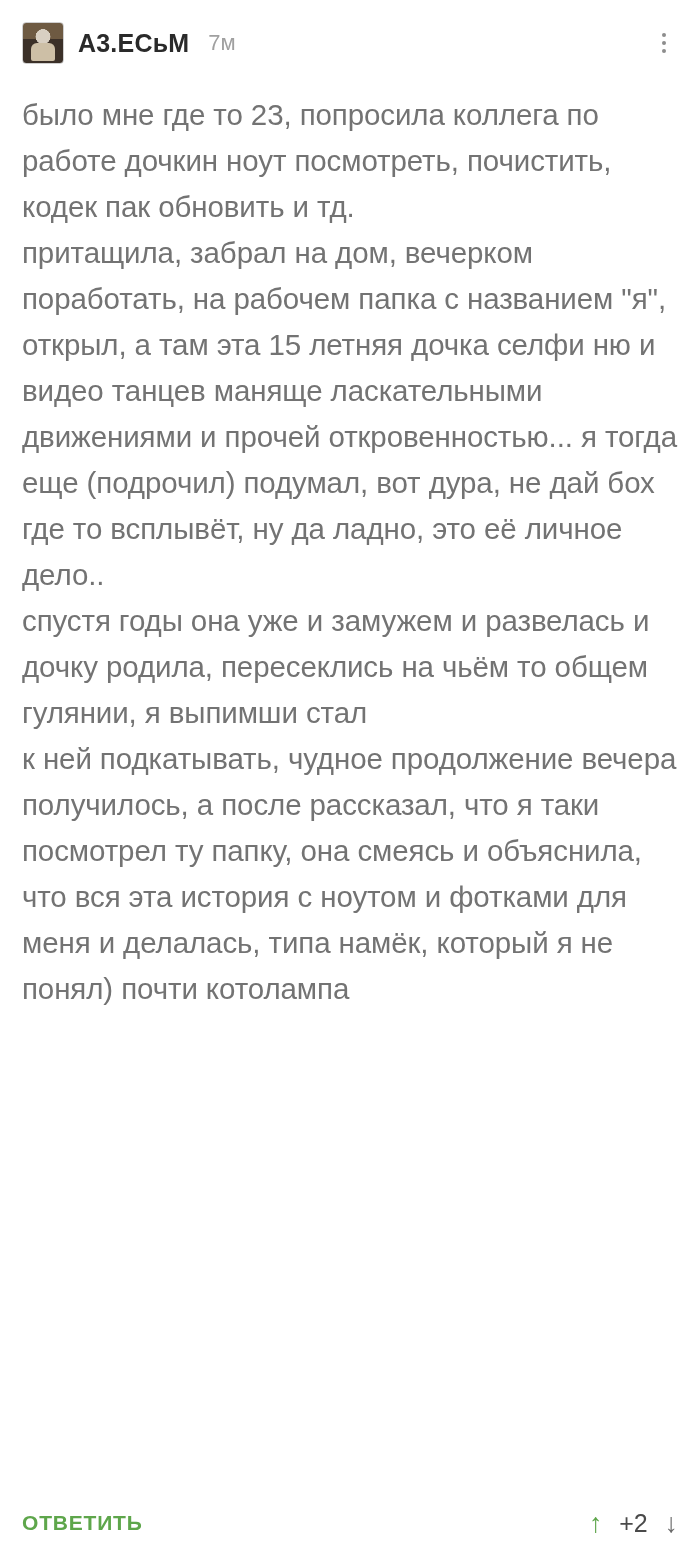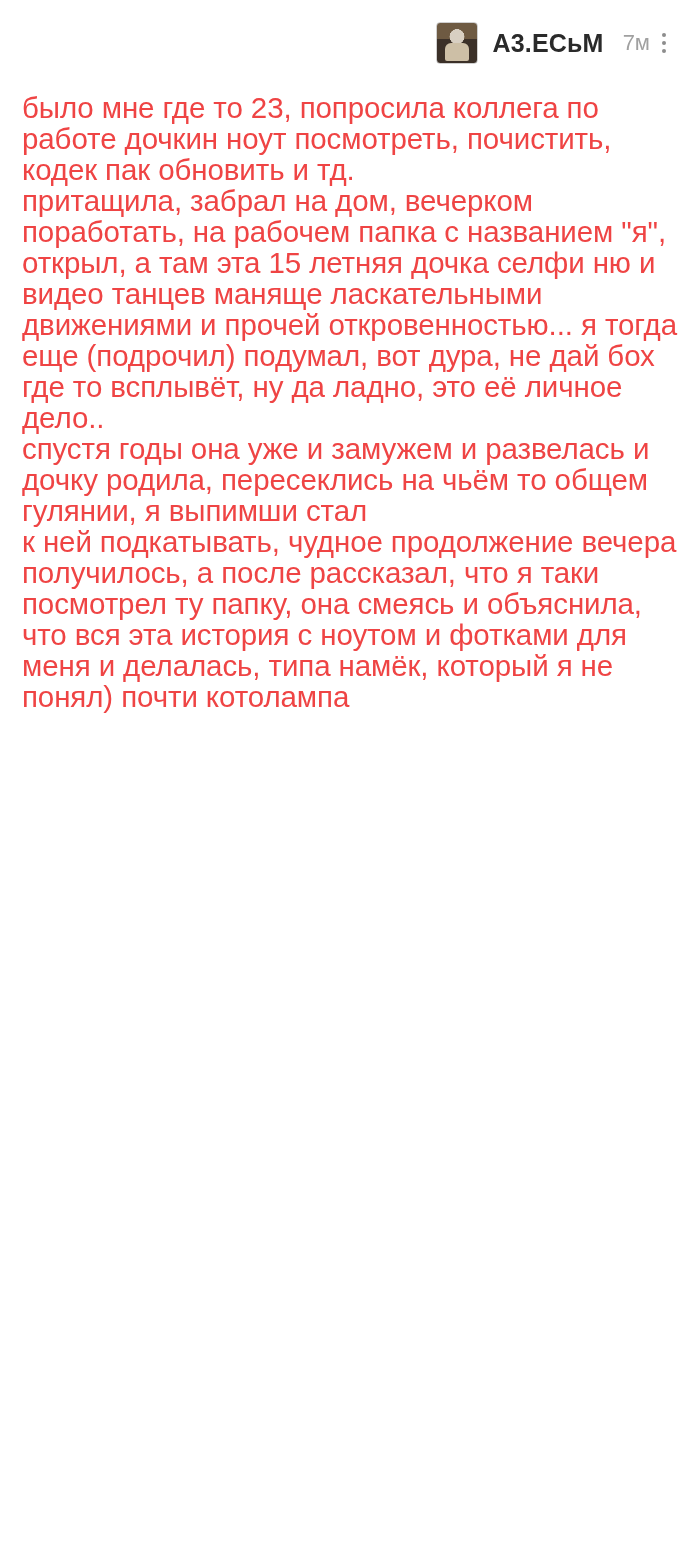--- a/index.html
+++ b/index.html
@@ -15,21 +15,20 @@
     overflow: hidden;
   }
   .comment-card {
     width: 700px;
     height: 1565px;
     box-sizing: border-box;
     display: flex;
     flex-direction: column;
     background: #ffffff;
     padding: 0 22px;
-    align-items: flex-end;
   }
   
   .comment-header {
     display: flex;
     align-items: center;
     height: 66px;
     padding-top: 10px;
     flex: 0 0 auto;
   }
   .avatar {
@@ -83,22 +82,22 @@
     display: block;
     width: 4px;
     height: 4px;
     border-radius: 50%;
     background: #8d8d8d;
   }
   
   .comment-body {
     flex: 1 1 auto;
     font-size: 29.5px;
-    line-height: 31px;
-    color: #ef4444;
+    line-height: 46px;
+    color: #737373;
     white-space: pre-wrap;
     word-wrap: break-word;
     padding-top: 16px;
     letter-spacing: -0.1px;
   }
   
   .comment-footer {
     flex: 0 0 auto;
     height: 84px;
     display: flex;
@@ -150,14 +149,23 @@
         <i></i>
         <i></i>
     </div>
   </div>
 
   <div class="comment-body">было мне где то 23, попросила коллега по работе дочкин ноут посмотреть, почистить, кодек пак обновить и тд.
 притащила, забрал на дом, вечерком поработать, на рабочем папка с названием "я", открыл, а там эта 15 летняя дочка селфи ню и видео танцев маняще ласкательными движениями и прочей откровенностью... я тогда еще (подрочил) подумал, вот дура, не дай бох где то всплывёт, ну да ладно, это её личное дело..
 спустя годы она уже и замужем и развелась и дочку родила, пересеклись на чьём то общем гулянии, я выпимши стал
 к ней подкатывать, чудное продолжение вечера получилось, а после рассказал, что я таки посмотрел ту папку, она смеясь и объяснила, что вся эта история с ноутом и фотками для меня и делалась, типа намёк, который я не понял) почти котолампа</div>
 
+  <div class="comment-footer">
+    <button class="reply-btn">ОТВЕТИТЬ</button>
+    <div class="spacer"></div>
+    <div class="rating">
+      <span class="arrow up">↑</span>
+      <span class="score">+2</span>
+      <span class="arrow down">↓</span>
+    </div>
+  </div>
 
 </div>
 
 </body></html>

